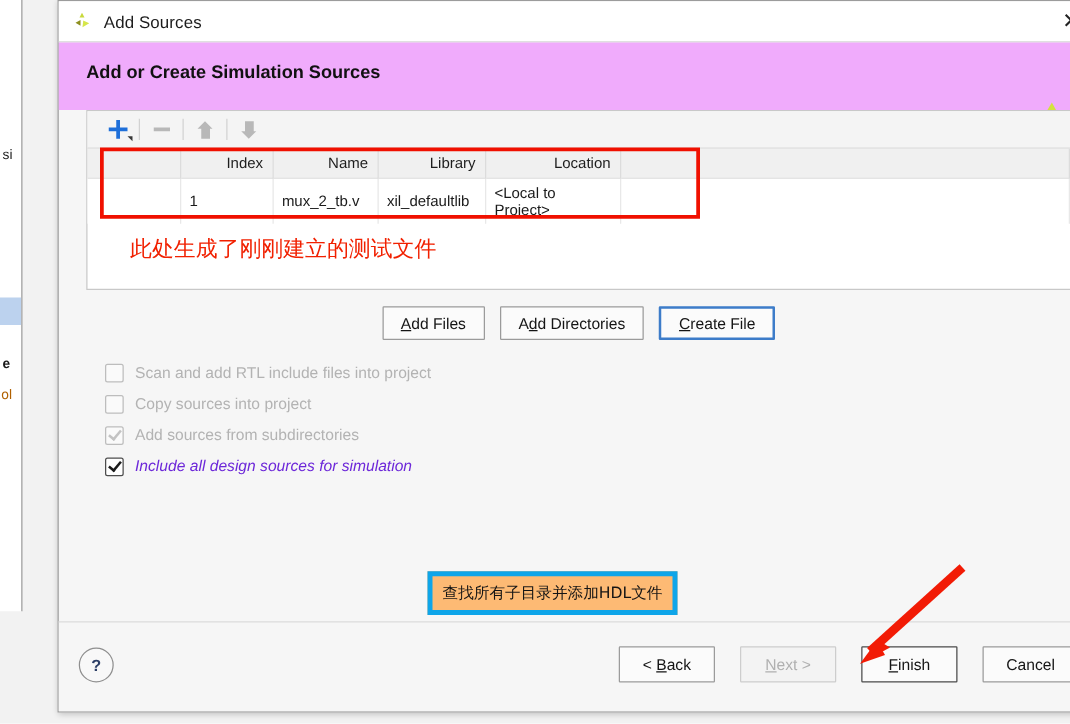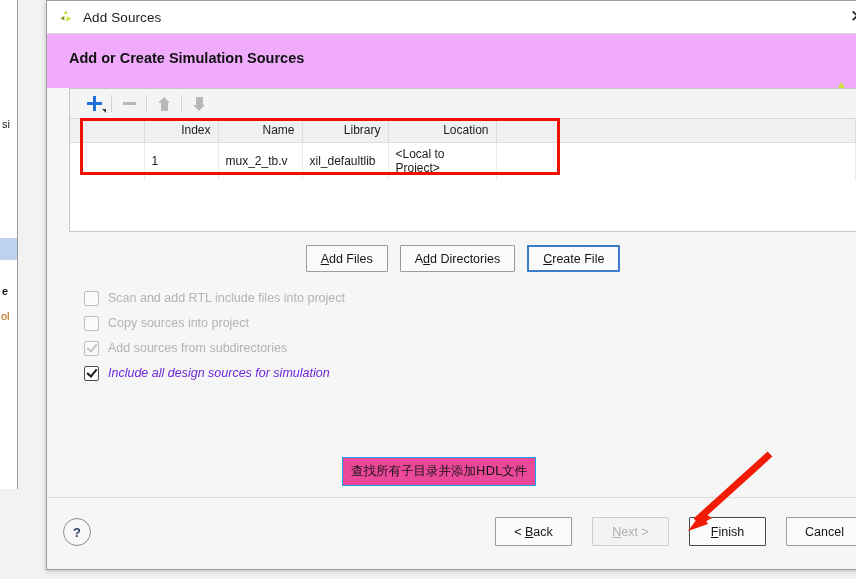--- a/index.html
+++ b/index.html
@@ -246,21 +246,21 @@
     border-right:2px solid #c3c3c3; border-bottom:2px solid #c3c3c3;
     transform:rotate(40deg);
   }
   .cbox.checked.enabled:after {
     border-right-color:#1b1b1b; border-bottom-color:#1b1b1b;
   }
 
   
   .tooltip {
     position:absolute; left:295px; top:456px;
-    background:#ec4899; border:1px solid #0ea5e9;
+    background:#fdba74; border:4px solid #0ea5e9;
     font-size:12.5px; color:#151515;
     padding:5px 8px; white-space:nowrap;
     font-family:"DejaVu Sans","Liberation Sans",sans-serif;
   }
 
   
   .footer {
     position:absolute; left:0; right:0; bottom:0; height:71px;
     border-top:1px solid #dcdcdc; background:#f6f6f6;
   }
@@ -373,20 +373,21 @@
               <td>mux_2_tb.v</td>
               <td>xil_defaultlib</td>
               <td>&lt;Local to Project&gt;</td>
               <td></td>
             </tr>
           </tbody>
         </table>
 
         <div class="redbox" style="left:10px; top:29px; width:480px; height:57px;"></div>
 
+        <div class="cn-note" style="left:34px; top:98px;">此处生成了刚刚建立的测试文件</div>
       </div>
 
       <div class="action-row">
         <div class="btn">
             <span class="u">A</span>
             <span>dd Files</span>
           </div>
         <div class="btn">A<span class="u">d</span><span>d Directories</span></div>
         <div class="btn focused">
             <span class="u">C</span>

